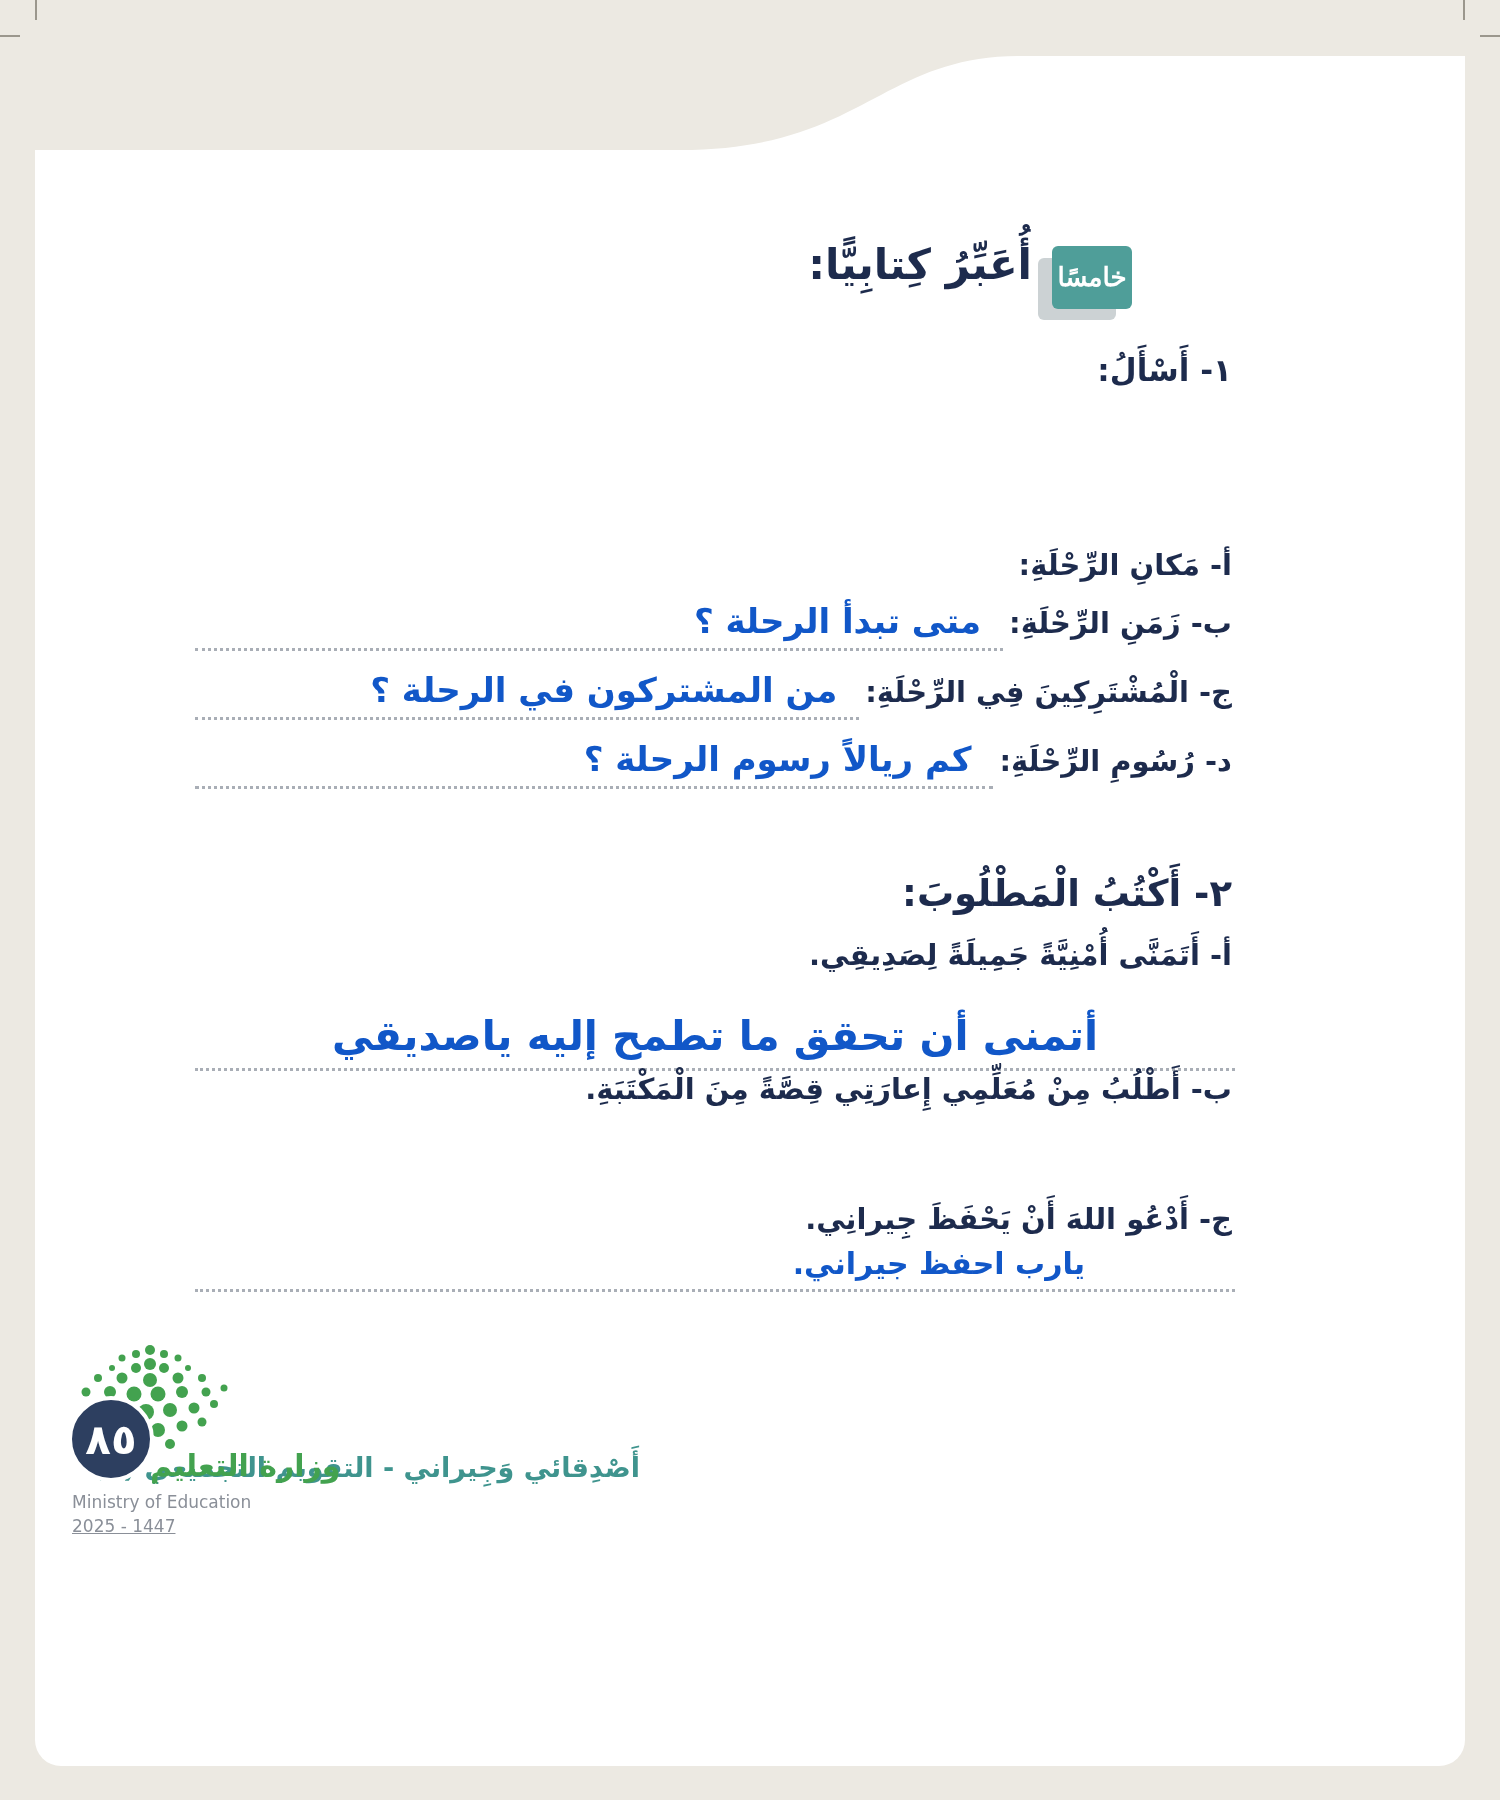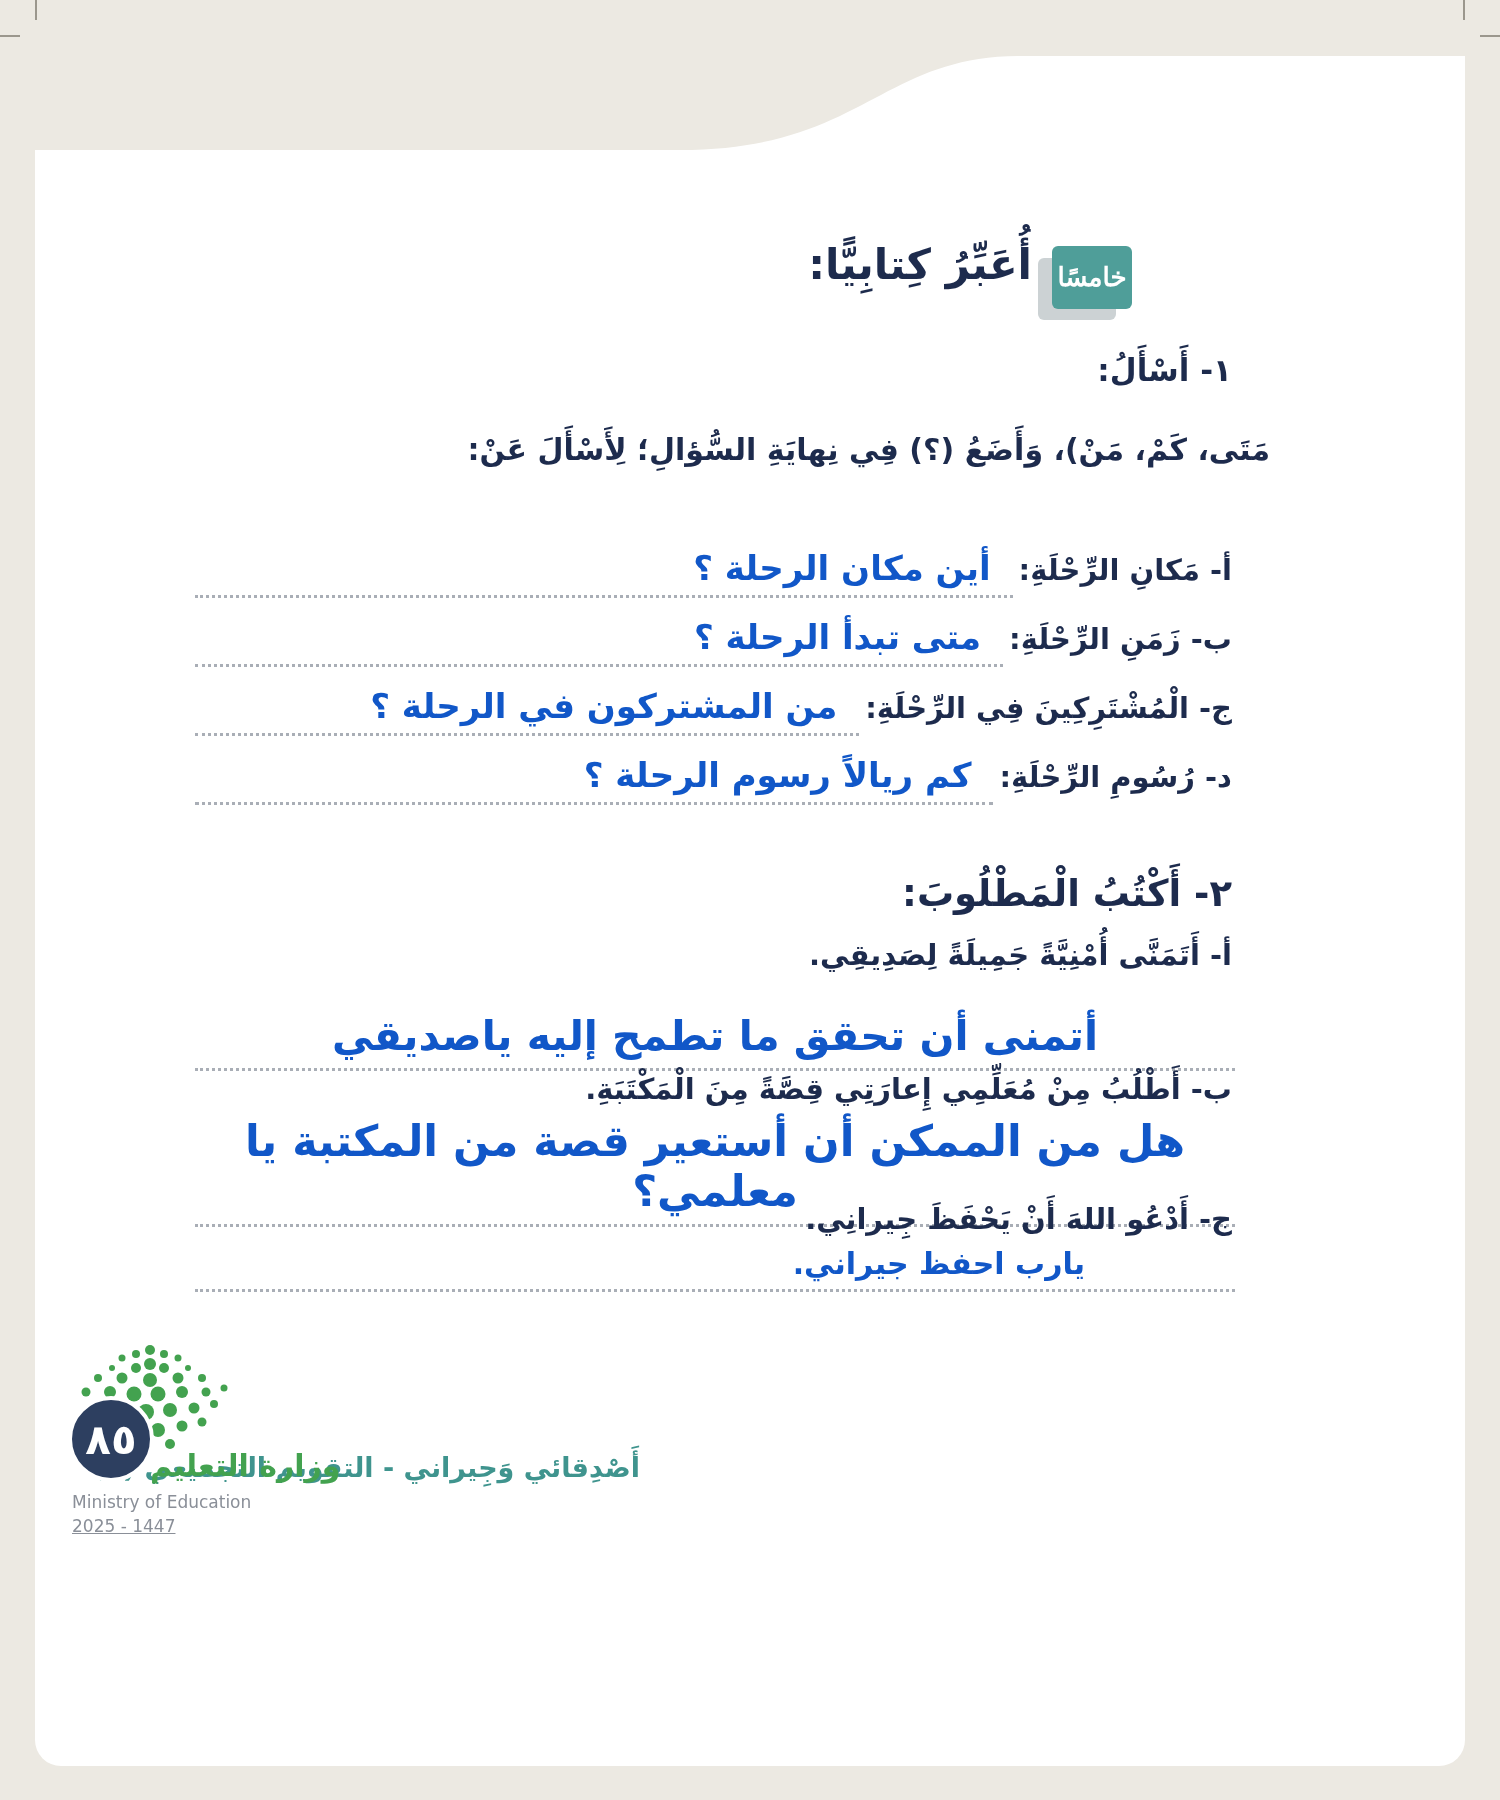--- a/index.html
+++ b/index.html
@@ -94,27 +94,25 @@
   <div class="crop h" style="right:0;"></div>
 
   <div class="badge-wrap">
     <div class="badge-shadow"></div>
     <div class="badge">خامسًا</div>
   </div>
   <div class="main-heading">أُعَبِّرُ كِتابِيًّا:</div>
 
   <div class="q1-heading">١- أَسْأَلُ:</div>
   <div class="q1-prompt">
-    <div>مَتَى، كَمْ، مَنْ)، وَأَضَعُ (؟) فِي نِهايَةِ السُّؤالِ؛ لِأَسْأَلَ عَنْ:</div>
   </div>
 
   <div class="q1-rows">
     <div class="q1-row">
       <span class="q1-label">أ- مَكانِ الرِّحْلَةِ:</span>
-      <span class="leader q1-leader"><span class="blue q1-answer">أين مكان الرحلة ؟</span></span>
     </div>
     <div class="q1-row">
       <span class="q1-label">ب- زَمَنِ الرِّحْلَةِ:</span>
       <span class="leader q1-leader"><span class="blue q1-answer">متى تبدأ الرحلة ؟</span></span>
     </div>
     <div class="q1-row">
       <span class="q1-label">ج- الْمُشْتَرِكِينَ فِي الرِّحْلَةِ:</span>
       <span class="leader q1-leader"><span class="blue q1-answer">من المشتركون في الرحلة ؟</span></span>
     </div>
     <div class="q1-row">
@@ -122,21 +120,20 @@
       <span class="leader q1-leader"><span class="blue q1-answer">كم ريالاً رسوم الرحلة ؟</span></span>
     </div>
   </div>
 
   <div class="q2-heading">٢- أَكْتُبُ الْمَطْلُوبَ:</div>
 
   <div class="q2-label q2a-label">أ- أَتَمَنَّى أُمْنِيَّةً جَمِيلَةً لِصَدِيقِي.</div>
   <div class="q2-answer-line q2a-answer"><span class="blue">أتمنى أن تحقق ما تطمح إليه ياصديقي</span></div>
 
   <div class="q2-label q2b-label">ب- أَطْلُبُ مِنْ مُعَلِّمِي إِعارَتِي قِصَّةً مِنَ الْمَكْتَبَةِ.</div>
-  <div class="q2-answer-line q2b-answer"><span class="blue">هل من الممكن أن أستعير قصة من المكتبة يا معلمي؟</span></div>
 
   <div class="q2-label q2c-label">ج- أَدْعُو اللهَ أَنْ يَحْفَظَ جِيرانِي.</div>
   <div class="q2-answer-line q2c-answer"><span class="blue">يارب احفظ جيراني.</span></div>
 
   <div class="book-title">أَصْدِقائي وَجِيراني - التقويم التجميعي (٢)</div>
 
   <div class="logo-dots">
     <svg viewBox="0 0 200 120" width="200" height="120">
       <g fill="#43a24f">
         <circle cx="98" cy="12" r="5"></circle>

